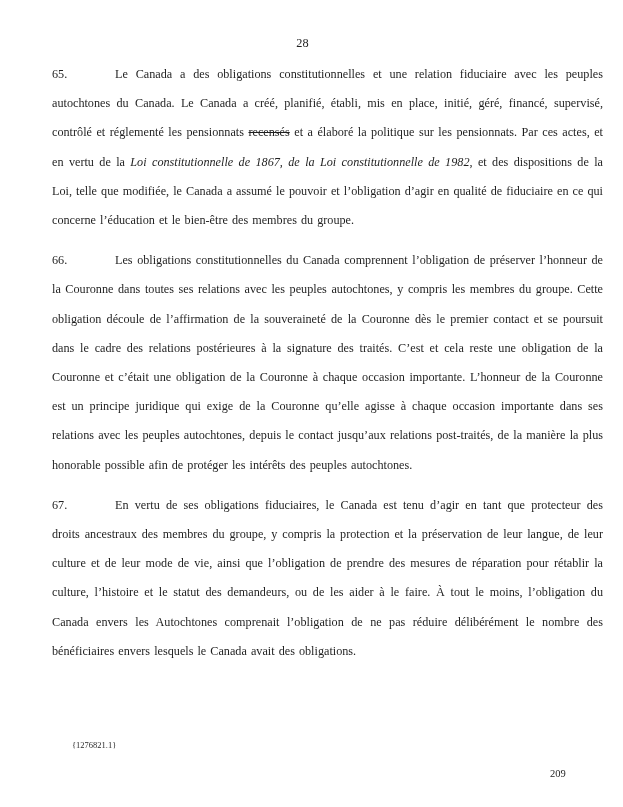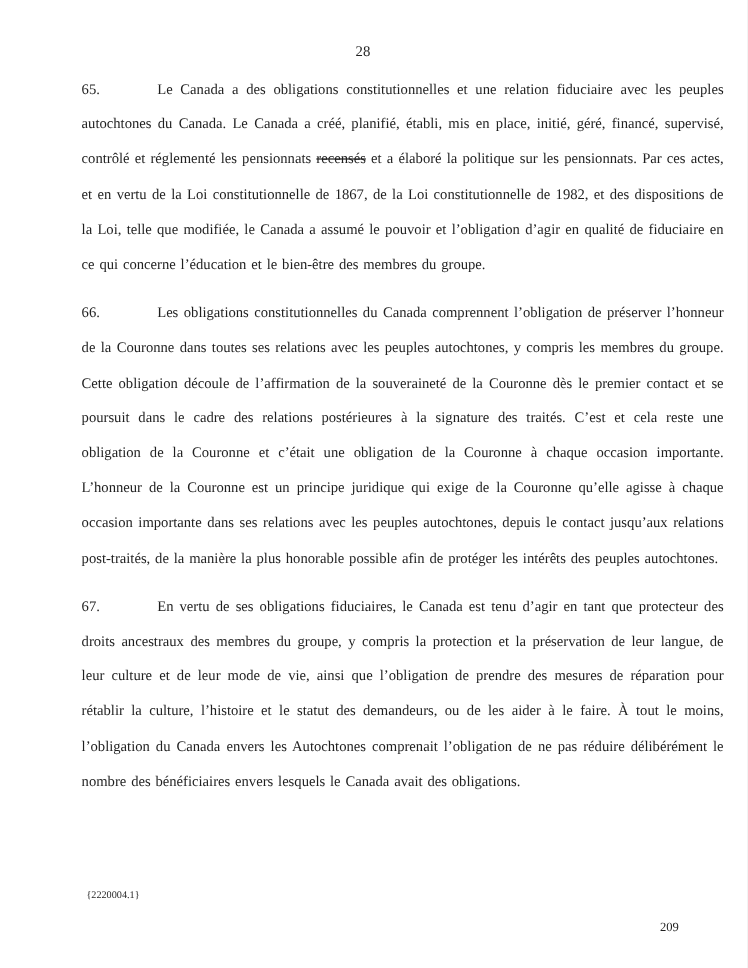--- a/index.html
+++ b/index.html
@@ -26,33 +26,33 @@
     position: absolute;
     top: 60px;
     left: 52px;
     width: 551px;
     font-size: 12.2px;
     line-height: 29.2px;
     text-align: justify;
     word-spacing: 1px;
   }
   .para {
-    margin: 0 0 11px 16px;
+    margin: 0 0 11px 0;
     text-indent: 63px;
     position: relative;
   }
   .para:last-child { margin-bottom: 0; }
   .para-num {
     position: absolute;
     left: 0;
     top: 0;
     text-indent: 0;
   }
   .run-strike { text-decoration: line-through; }
-  .run-italic { }
+  .run-italic { font-style: italic; }
   .footer-id {
     position: absolute;
     left: 72px;
     top: 740px;
     font-size: 8.5px;
     line-height: 10px;
     color: #2a2a2a;
   }
   .footer-page {
     position: absolute;
@@ -69,17 +69,17 @@
 <div class="page">
 
   <div class="header-num">28</div>
 
   <div class="content">
       <p class="para"><span class="para-num">65.</span><span class="run-normal">Le Canada a des obligations constitutionnelles et une relation fiduciaire avec les peuples autochtones du Canada.  Le Canada a créé, planifié, établi, mis en place, initié, géré, financé, supervisé, contrôlé et réglementé les pensionnats </span><span class="run-strike">recensés</span><span class="run-normal"> et a élaboré la politique sur les pensionnats.  Par ces actes, et en vertu de la </span><span class="run-italic">Loi constitutionnelle de 1867, de la Loi constitutionnelle de 1982</span><span class="run-normal">, et des dispositions de la Loi, telle que modifiée, le Canada a assumé le pouvoir et l’obligation d’agir en qualité de fiduciaire en ce qui concerne l’éducation et le bien-être des membres du groupe.</span></p>
       <p class="para"><span class="para-num">66.</span><span class="run-normal">Les obligations constitutionnelles du Canada comprennent l’obligation de préserver l’honneur de la Couronne dans toutes ses relations avec les peuples autochtones, y compris les membres du groupe.  Cette obligation découle de l’affirmation de la souveraineté de la Couronne dès le premier contact et se poursuit dans le cadre des relations postérieures à la signature des traités. C’est et cela reste une obligation de la Couronne et c’était une obligation de la Couronne à chaque occasion importante.  L’honneur de la Couronne est un principe juridique qui exige de la Couronne qu’elle agisse à chaque occasion importante dans ses relations avec les peuples autochtones, depuis le contact jusqu’aux relations post-traités, de la manière la plus honorable possible afin de protéger les intérêts des peuples autochtones.</span></p>
       <p class="para"><span class="para-num">67.</span><span class="run-normal">En vertu de ses obligations fiduciaires, le Canada est tenu d’agir en tant que protecteur des droits ancestraux des membres du groupe, y compris la protection et la préservation de leur langue, de leur culture et de leur mode de vie, ainsi que l’obligation de prendre des mesures de réparation pour rétablir la culture, l’histoire et le statut des demandeurs, ou de les aider à le faire. À tout le moins, l’obligation du Canada envers les Autochtones comprenait l’obligation de ne pas réduire délibérément le nombre des bénéficiaires envers lesquels le Canada avait des obligations.</span></p>
     </div>
 
-  <div class="footer-id">{2220004.1}</div>
+  <div class="footer-id">{1276821.1}</div>
 
   <div class="footer-page">209</div>
 
 </div>
 
 </body></html>

